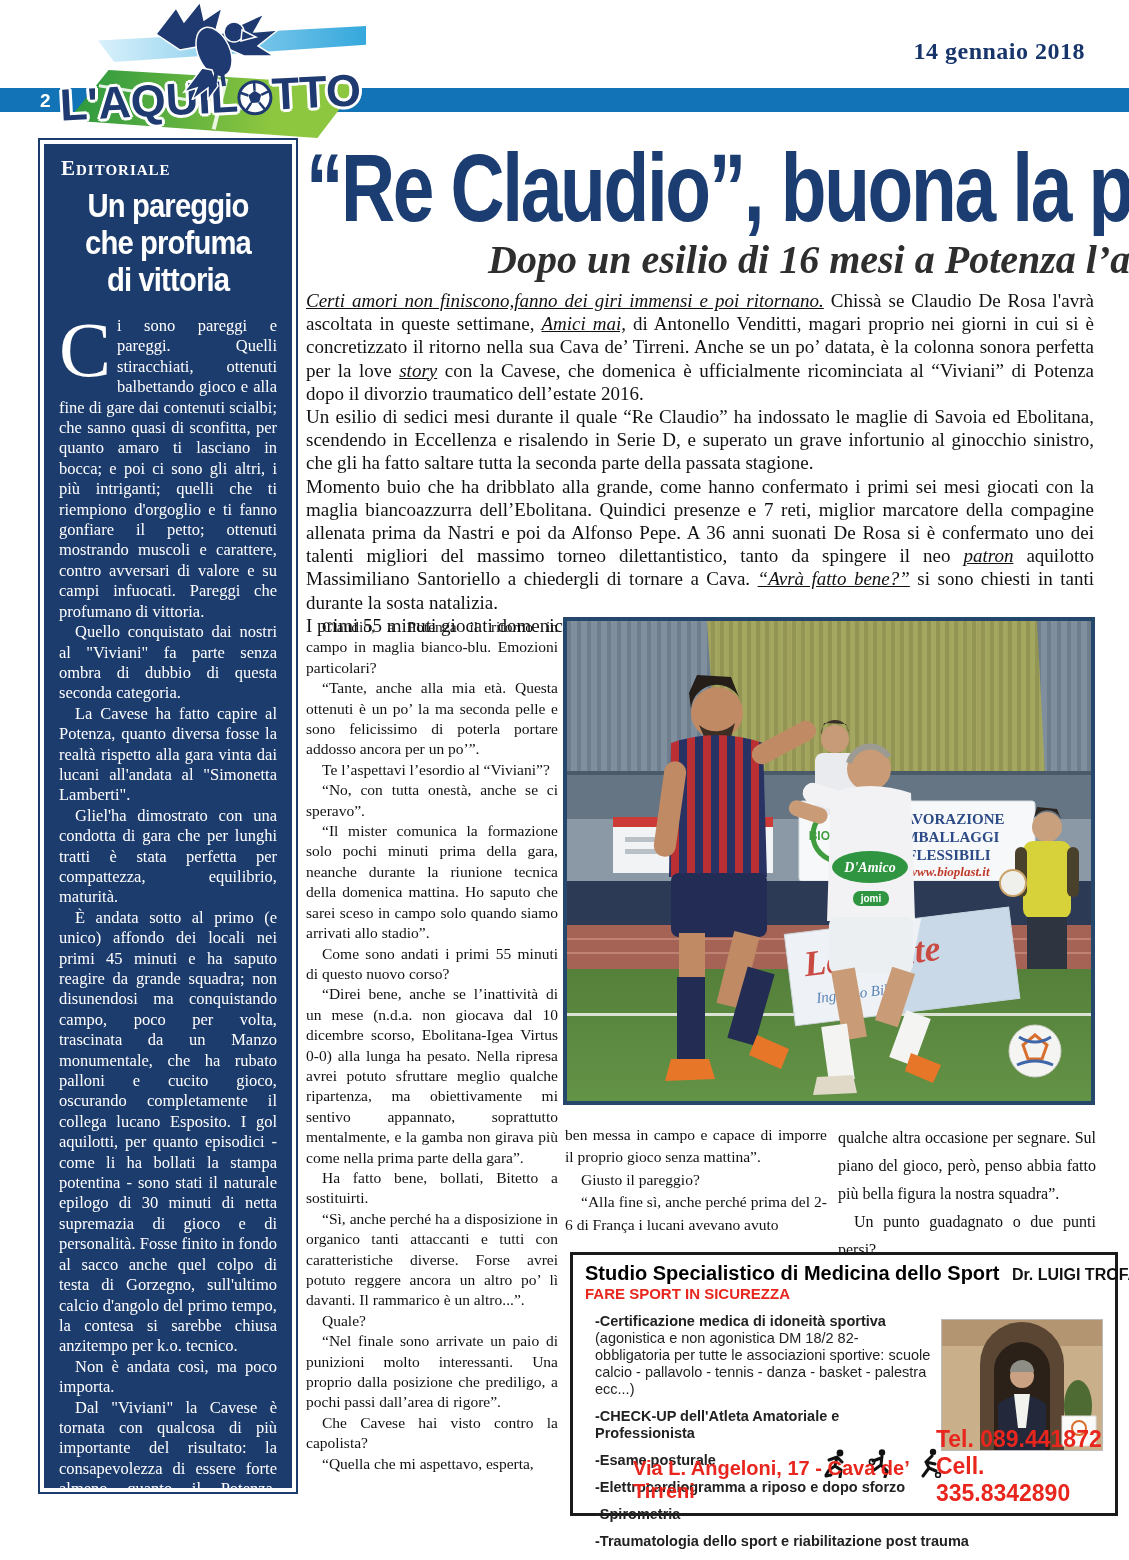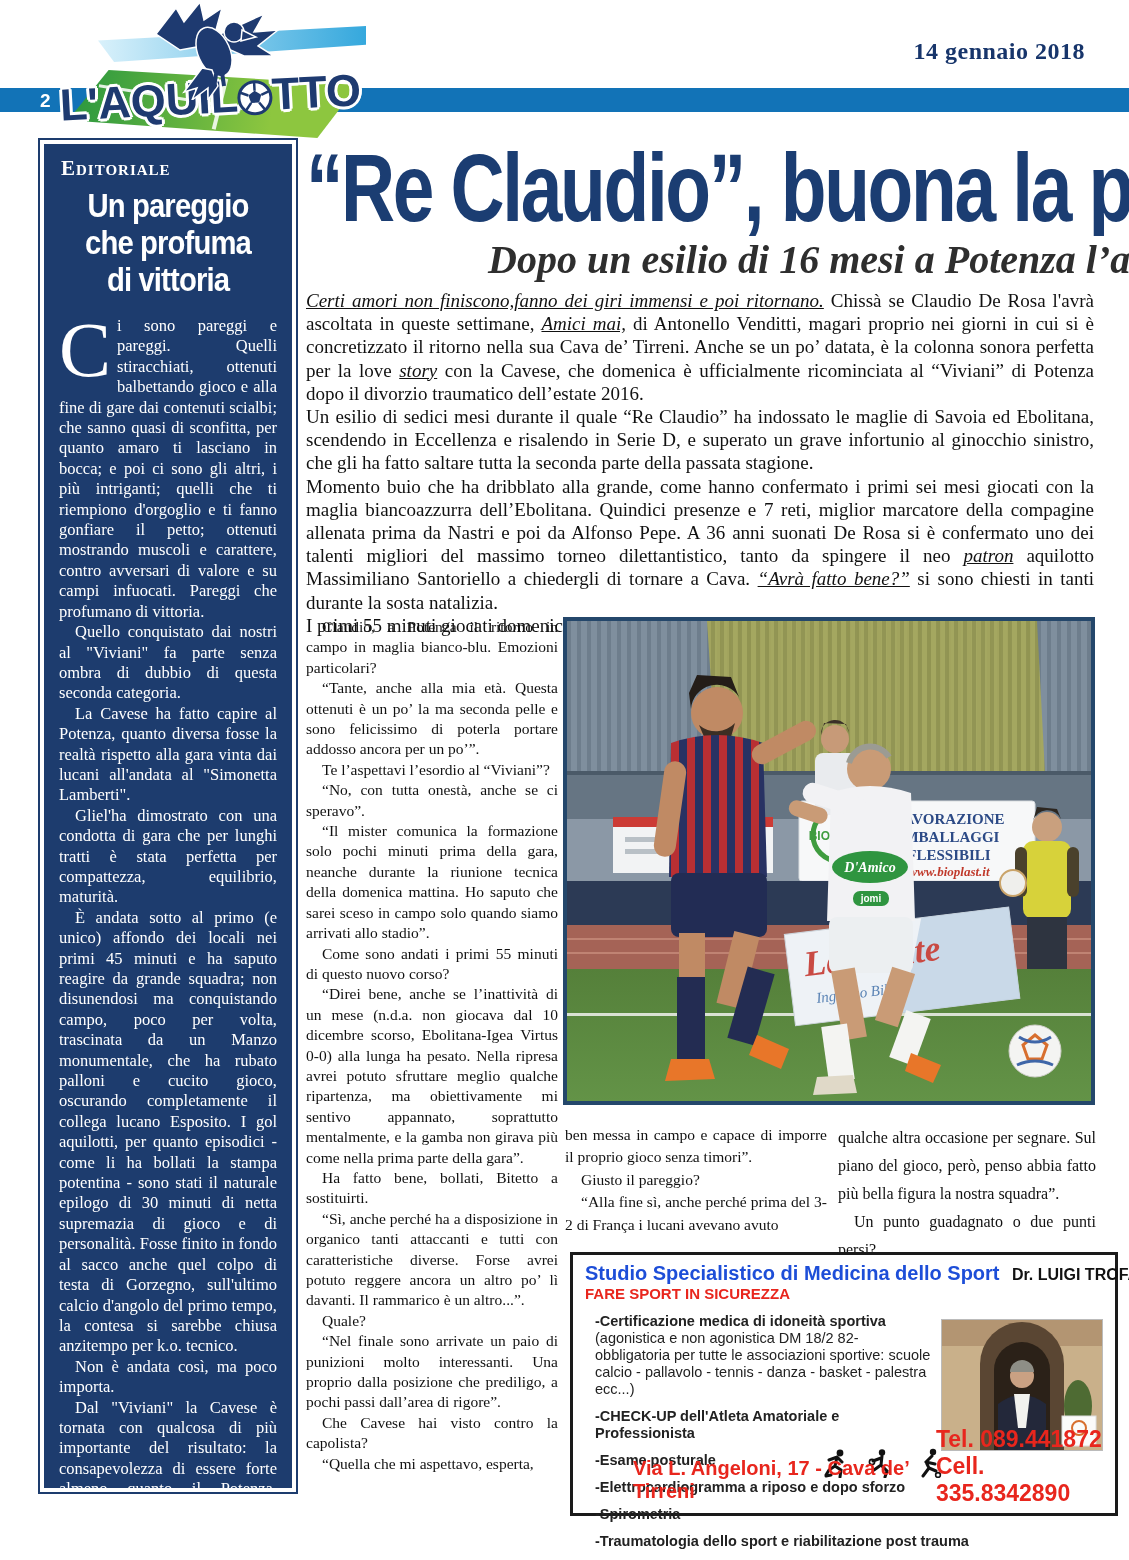--- a/index.html
+++ b/index.html
@@ -63,21 +63,21 @@
     border:4px solid #24476b;background:#8b98a6;}
 
   
   .cont1{position:absolute;left:565px;top:1124px;width:262px;font-size:15.5px;line-height:22.4px;text-align:justify;}
   .cont2{position:absolute;left:838px;top:1124px;width:258px;font-size:16px;line-height:28px;text-align:justify;}
 
   
   .ad{position:absolute;left:570px;top:1252px;width:548px;height:264px;box-sizing:border-box;
     border:3px solid #1a1a1a;background:#fff;padding:6px 12px;font-family:"Liberation Sans",sans-serif;}
   .ad-head{white-space:nowrap;}
-  .ad-title{font:700 20px/24px "Liberation Sans",sans-serif;color:#1d4ed8;}
+  .ad-title{font:700 20px/24px "Liberation Sans",sans-serif;color:#000000;}
   .ad-doctor{font:700 16px "Liberation Sans",sans-serif;color:#111;margin-left:8px;}
   .ad-tag{font:700 15px/18px "Liberation Sans",sans-serif;color:#e8261d;}
   .ad-photo{float:right;margin:16px 0 2px 8px;border:1px solid #bbb;}
   .ad-list{font-size:14.5px;}
   .ad-item{margin:10px;line-height:17px;color:#222;}
   .ad-item b{font-weight:700;}
   .ad-icons{position:absolute;left:248px;top:193px;display:flex;gap:16px;}
   .ad-bottom{position:absolute;left:12px;right:12px;bottom:6px;display:flex;align-items:flex-end;}
   .ad-address{font:700 20px "Liberation Sans",sans-serif;color:#e8261d;margin:0 0 4px 48px;}
   .ad-phones{margin-left:auto;text-align:left;font:700 23px/27px "Liberation Sans",sans-serif;color:#e8261d;}
@@ -268,23 +268,23 @@
 
       <g>
         <circle cx="468" cy="430" r="26" fill="#f4f4f2" stroke="#cfcfc9"></circle>
         <polygon points="468,414 480,424 475,438 461,438 456,424" fill="none" stroke="#d86f2e" stroke-width="3"></polygon>
         <path d="M452 416 q16 10 32 0 M450 444 q18 -8 36 0" stroke="#3f66a8" stroke-width="3" fill="none"></path>
       </g>
     </svg>
   </div>
 
   <div class="cont1">
-      <p class="it-c">ben messa in campo e capace di imporre il proprio gioco senza timori”.</p>
+      <p class="it-c">ben messa in campo e capace di imporre il proprio gioco senza mattina”.</p>
       <p class="it-q">Giusto il pareggio?</p>
-      <p class="it-a">“Alla fine sì, anche perché prima del 3-2 di França i lucani avevano avuto</p>
+      <p class="it-a">“Alla fine sì, anche perché prima del 2-6 di França i lucani avevano avuto</p>
     </div>
   <div class="cont2">
       <p class="it-c">qualche altra occasione per segnare. Sul piano del gioco, però, penso abbia fatto più bella figura la nostra squadra”.</p>
       <p class="it-q">Un punto guadagnato o due punti persi?</p>
     </div>
 
   <div class="ad">
     <div class="ad-head">
       <span class="ad-title">Studio Specialistico di Medicina dello Sport</span>
       <span class="ad-doctor">Dr. LUIGI TROFA</span>

